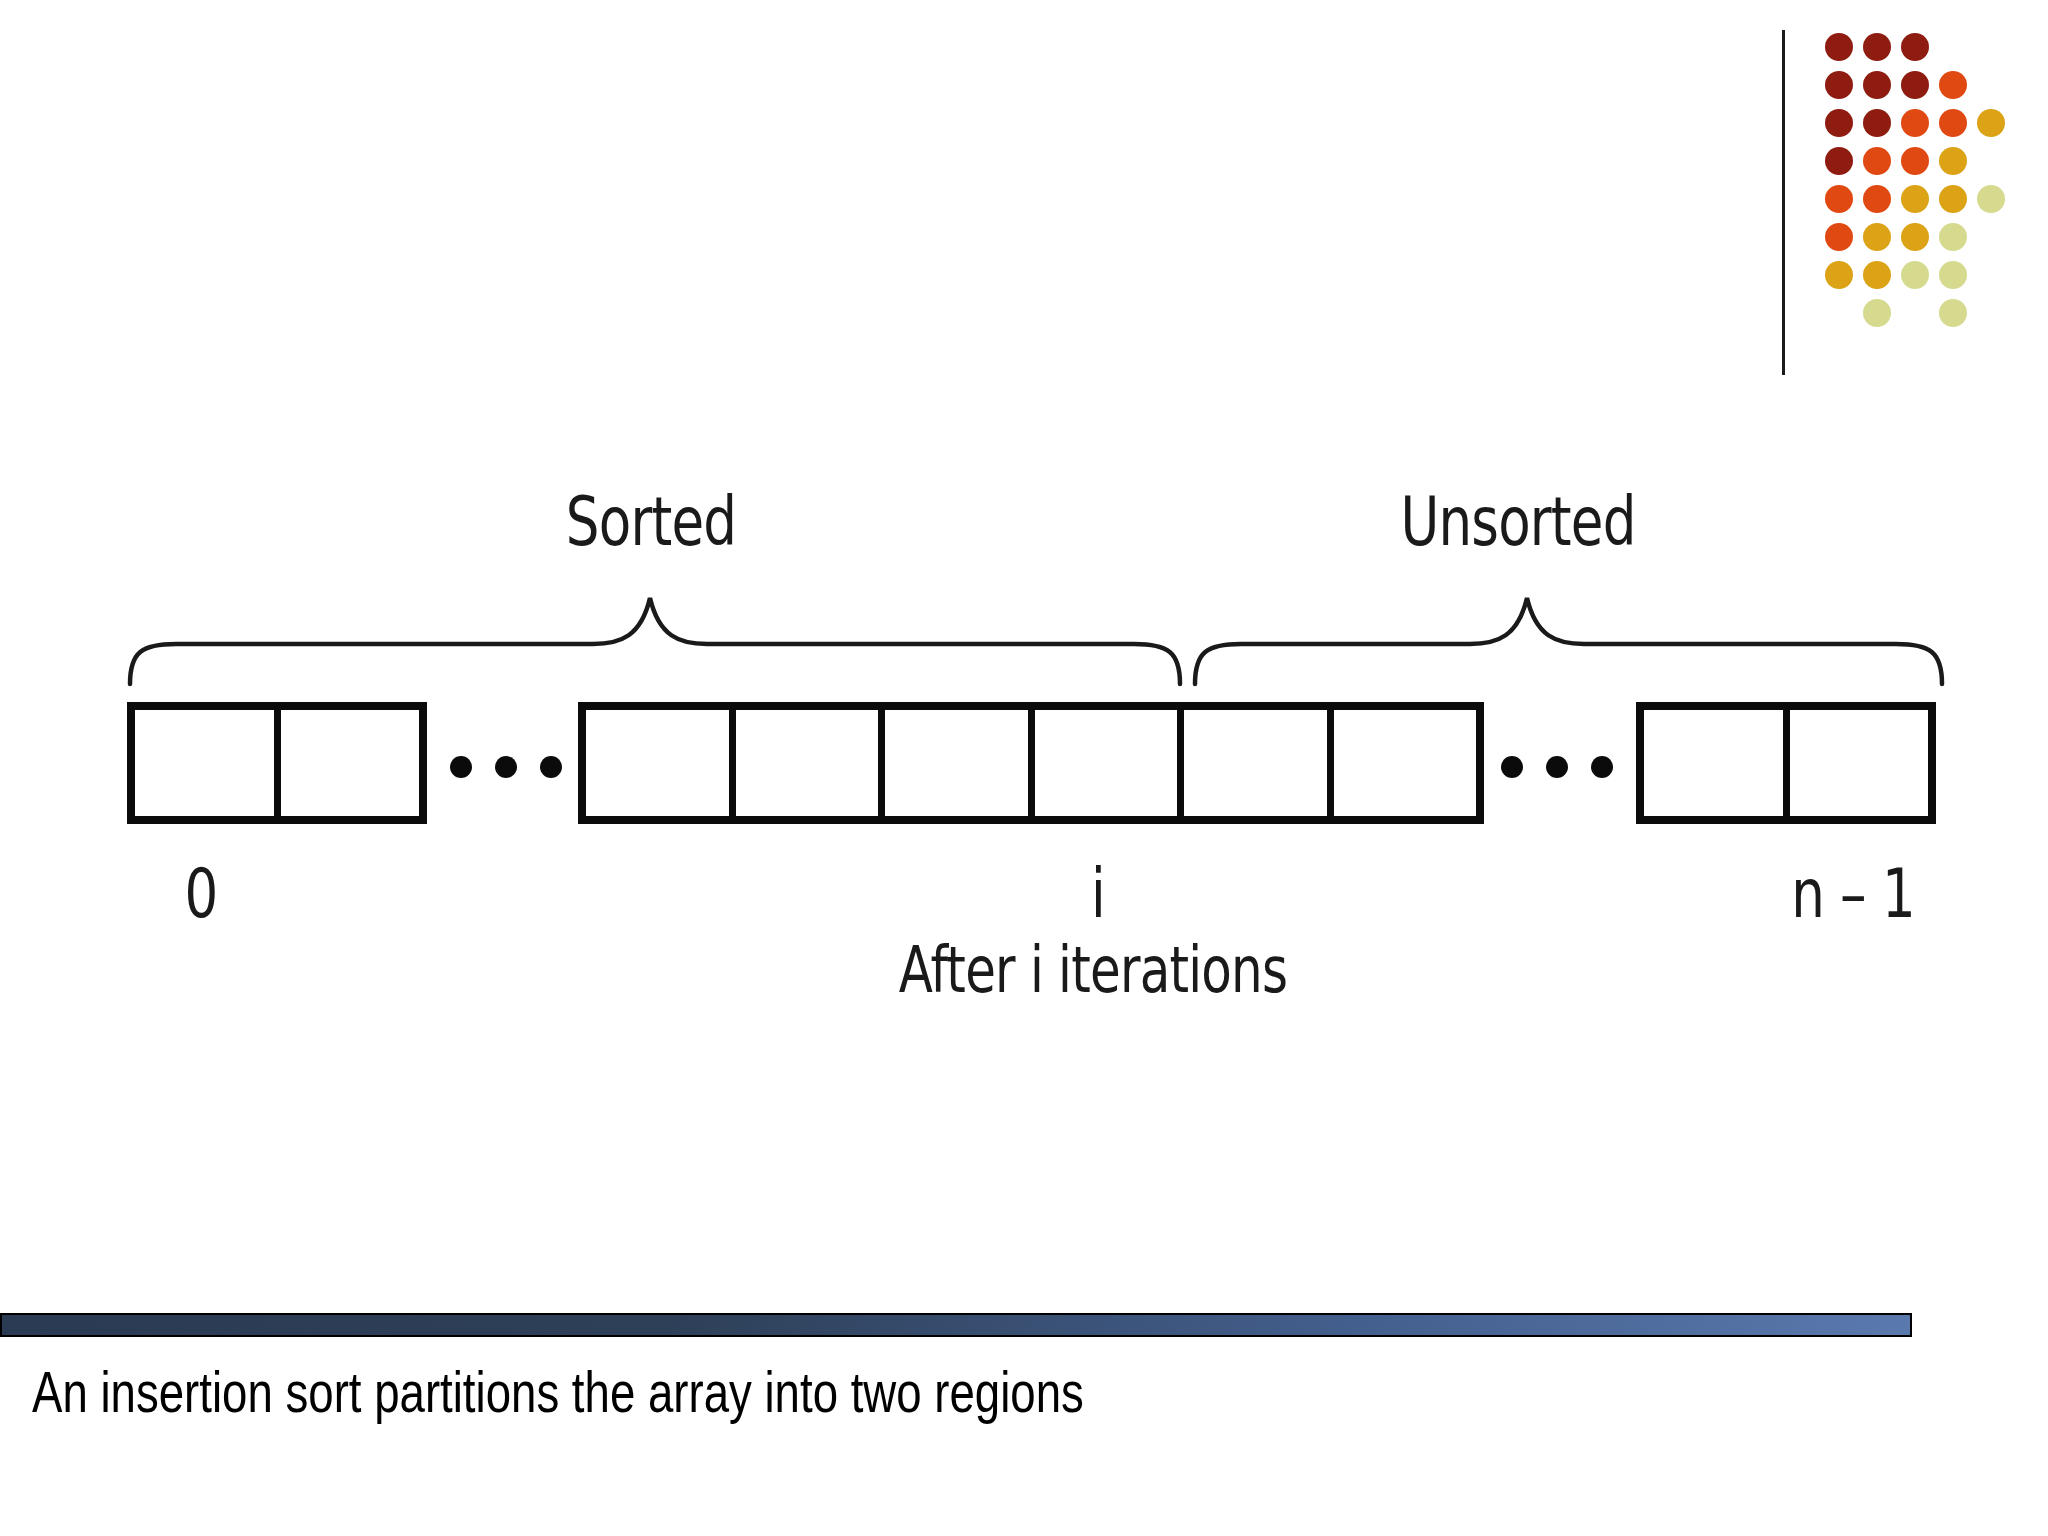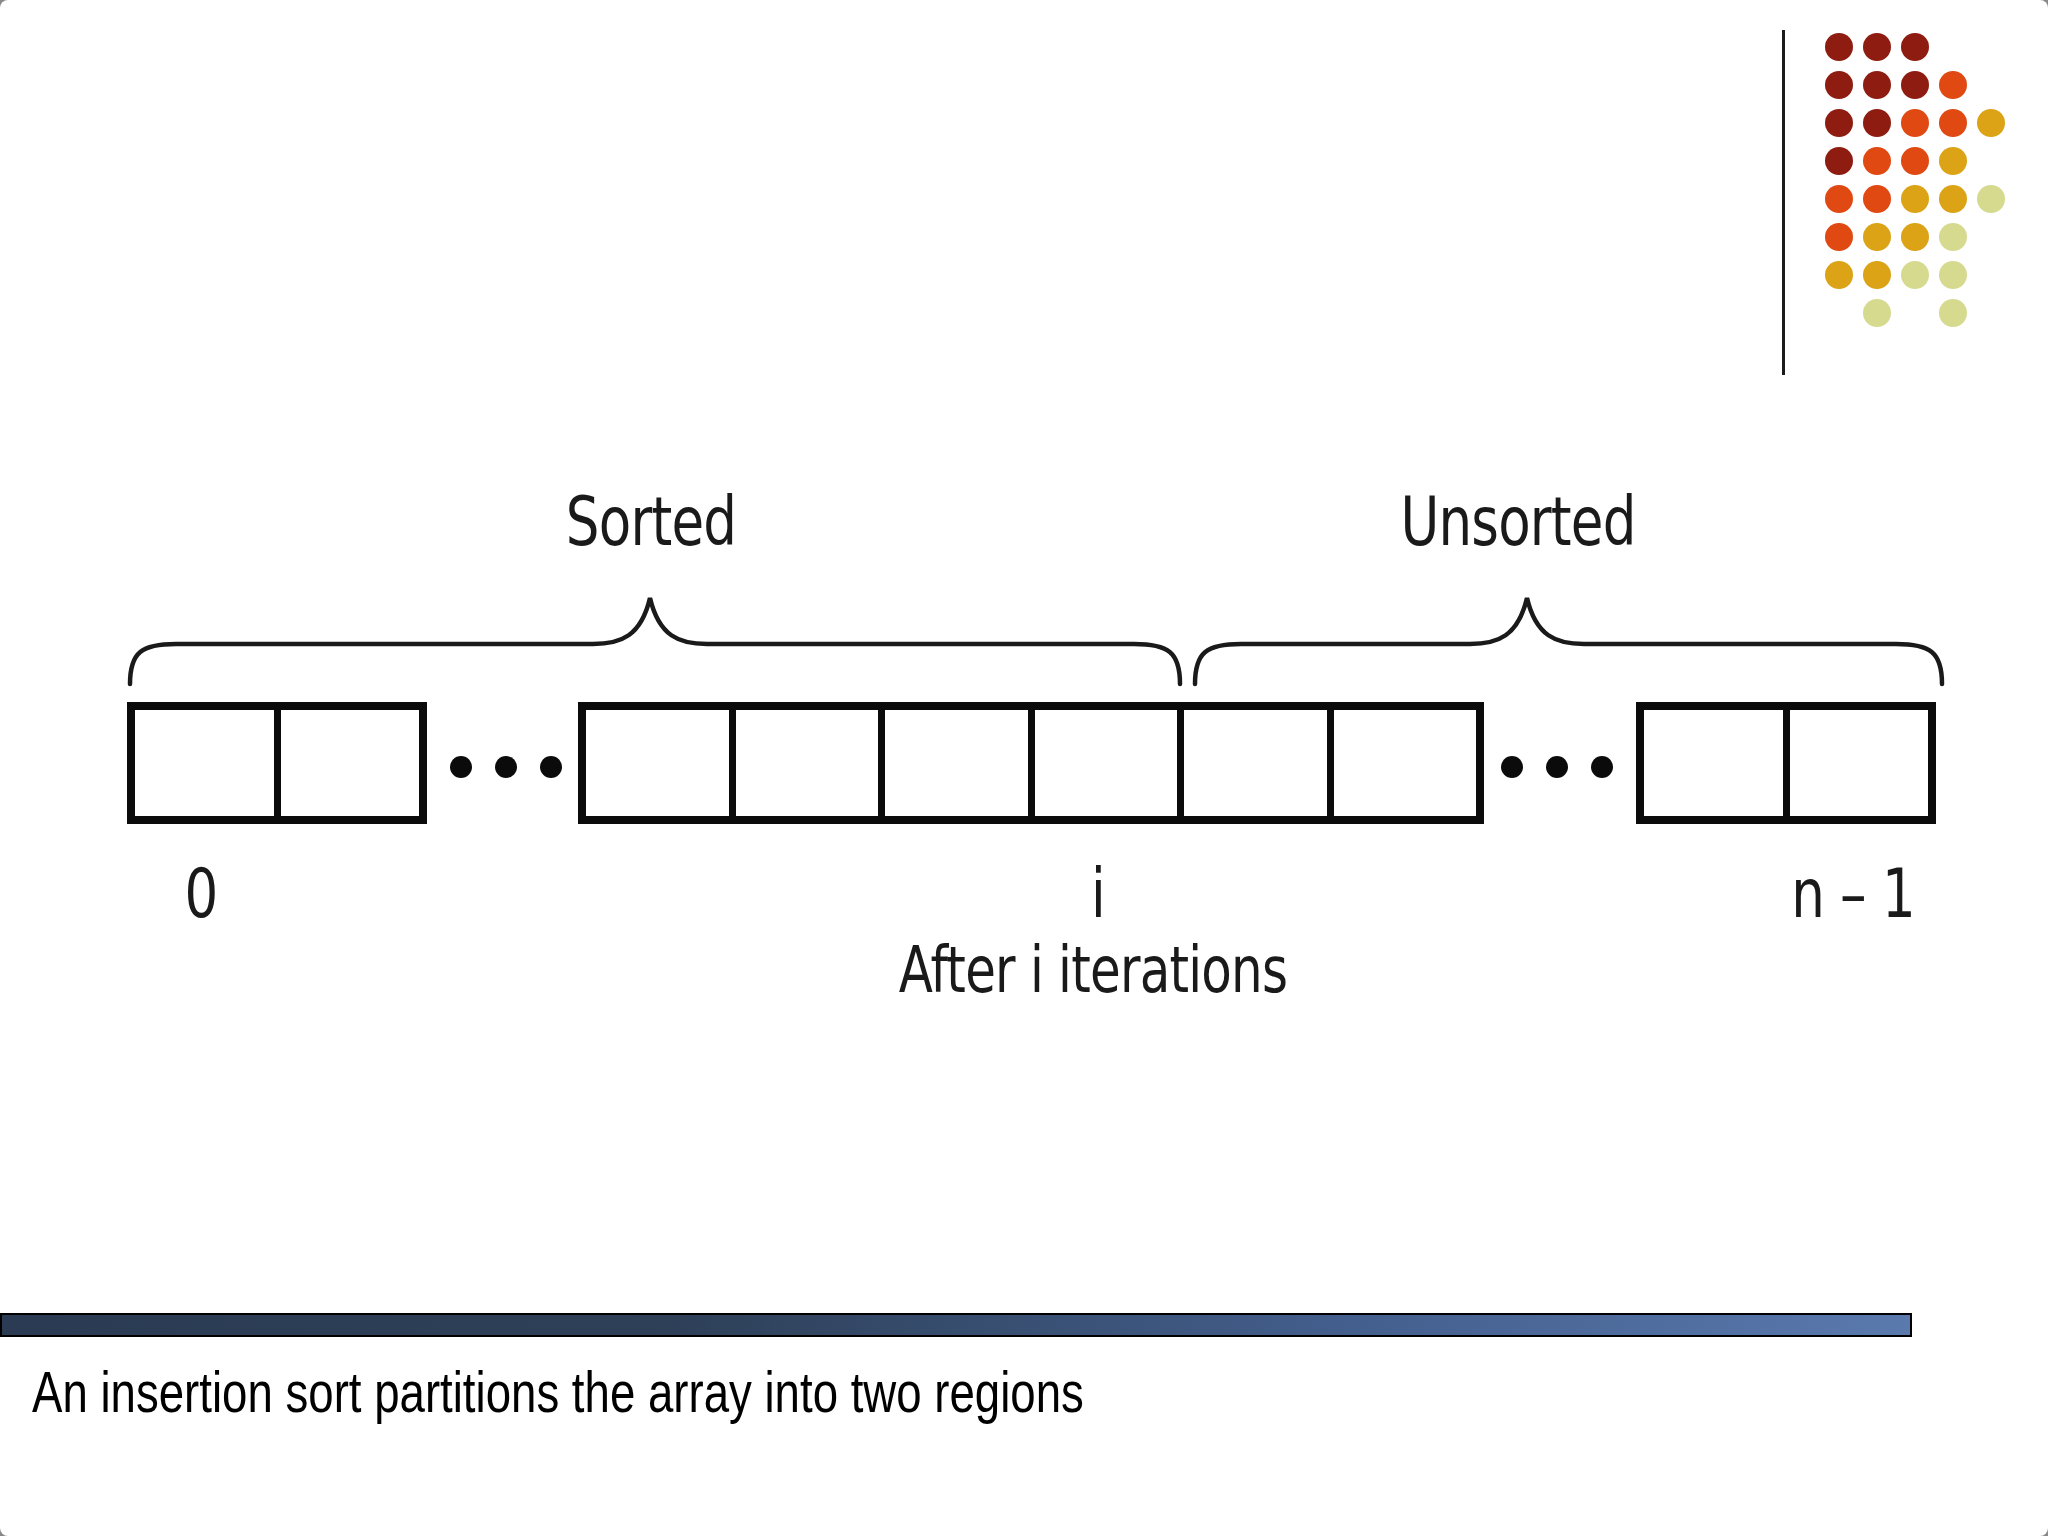--- a/index.html
+++ b/index.html
@@ -3,21 +3,20 @@
 <meta charset="utf-8">
 <style>
   html,body{margin:0;padding:0;background:#888;}
   .slide{
     position:relative;
     width:2048px;height:1536px;
     background:#ffffff;
     overflow:hidden;
     font-family:"DejaVu Sans",sans-serif;
     color:#1a1a1a;
-    border-radius:8px;
   }
 
   
   .decor-line{
     position:absolute;left:1782px;top:30px;
     width:3px;height:345px;background:#1b1b1b;
   }
   .dot-grid{position:absolute;left:1825px;top:33px;width:185px;height:300px;}
   .dot-grid .dot{
     position:absolute;width:28px;height:28px;border-radius:50%;

